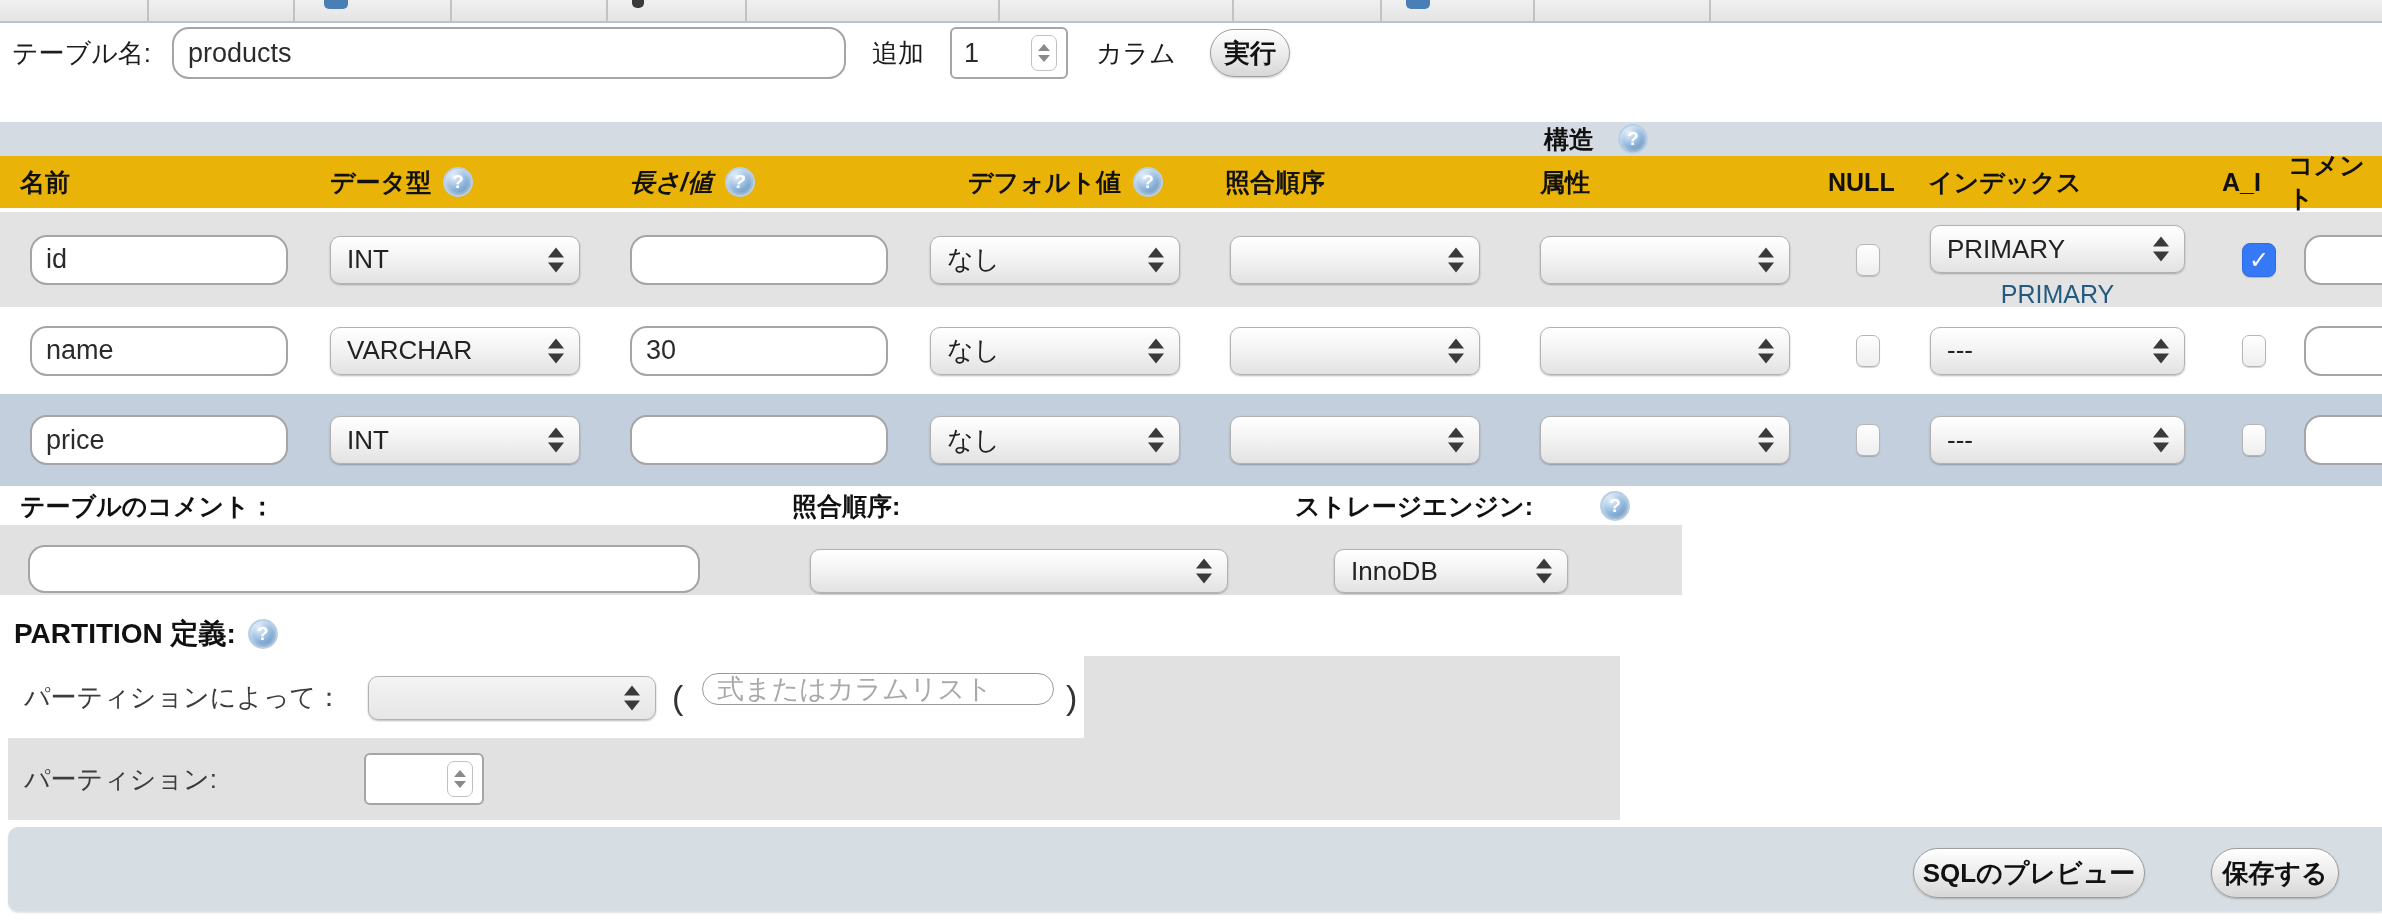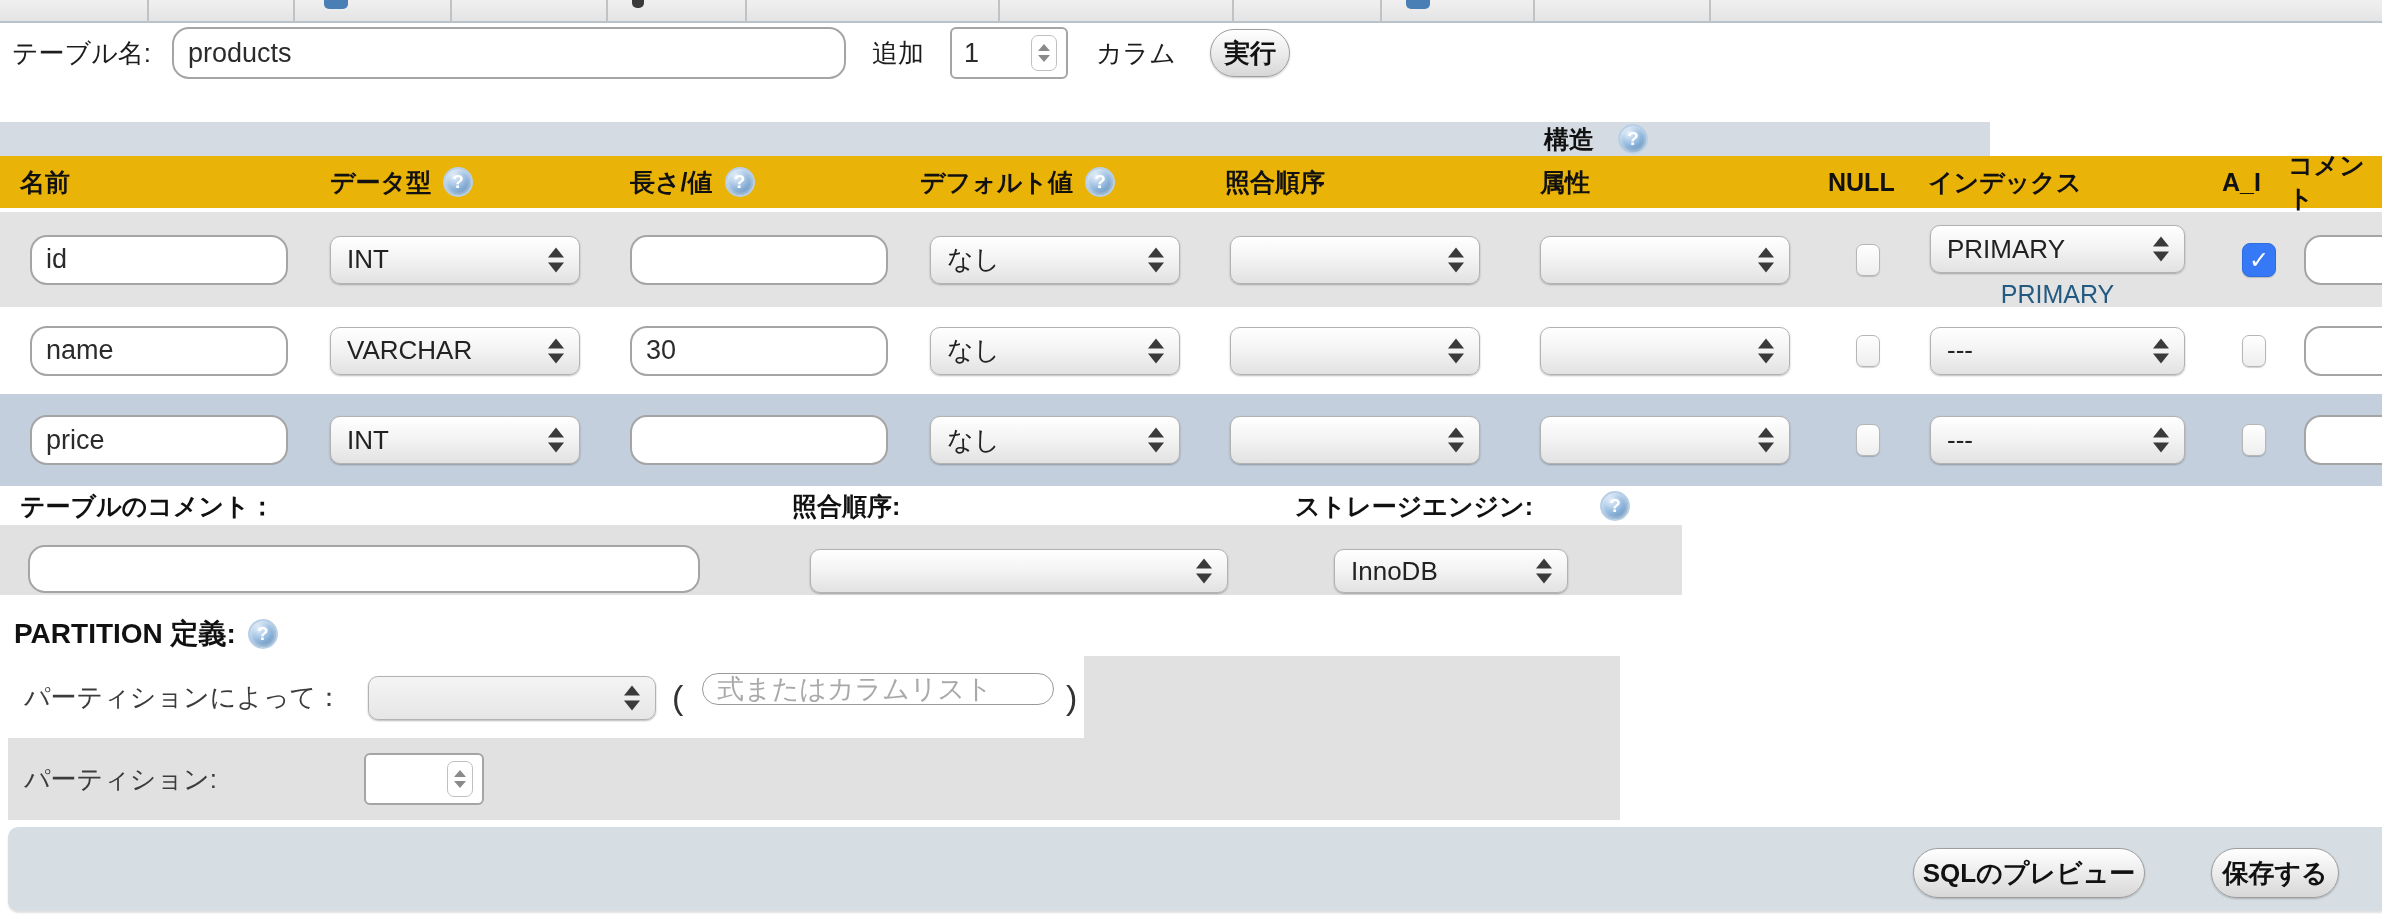--- a/index.html
+++ b/index.html
@@ -49,21 +49,21 @@
     display:flex; flex-direction:column; align-items:center; justify-content:center; gap:4px; }
   .stepper i { display:block; width:0; height:0;
     border-left:6px solid transparent; border-right:6px solid transparent; }
   .stepper i.up { border-bottom:7px solid #8a8a8a; }
   .stepper i.dn { border-top:7px solid #8a8a8a; }
 
   .lbl { font-size:26px; color:#1d1d1d; display:flex; align-items:center; }
   .hdr { font-weight:bold; font-size:25px; color:#111; display:flex; align-items:center; gap:12px; }
 
   
-  #band-structure { left:0; top:122px; width:1990px; height:34px; background:#d4dbe2;
+  #band-structure { left:0; top:122px; width:2382px; height:34px; background:#d4dbe2;
     display:flex; align-items:center; }
   #hdr-row { left:0; top:156px; width:2382px; height:52px; background:#eab308; }
   .hdr-cell { position:absolute; top:0; height:52px; }
   .col-row { position:absolute; left:0; width:2382px; }
   .cell { position:absolute; top:50%; transform:translateY(-50%); }
   .c-name { left:30px;  width:258px; height:50px; }
   .c-type { left:330px; width:250px; height:48px; }
   .c-len  { left:630px; width:258px; height:50px; }
   .c-def  { left:930px; width:250px; height:48px; }
   .c-coll { left:1230px;width:250px; height:48px; }
@@ -126,25 +126,25 @@
 </div>
 
 <div class="abs" id="hdr-row">
   <div class="hdr-cell hdr" style="left:20px;">
       <span>名前</span>
     </div>
   <div class="hdr-cell hdr" style="left:330px;">
       <span>データ型</span>
       <span class="help"></span>
     </div>
-  <div class="hdr-cell hdr" style="left:630px;">
+  <div class="hdr-cell hdr" style="left:630px;font-style:italic;">
       <span>長さ/値</span>
       <span class="help"></span>
     </div>
-  <div class="hdr-cell hdr" style="left:920px;">
+  <div class="hdr-cell hdr" style="left:968px;">
       <span>デフォルト値</span>
       <span class="help"></span>
     </div>
   <div class="hdr-cell hdr" style="left:1225px;">
       <span>照合順序</span>
     </div>
   <div class="hdr-cell hdr" style="left:1540px;">
       <span>属性</span>
     </div>
   <div class="hdr-cell hdr" style="left:1828px;">

